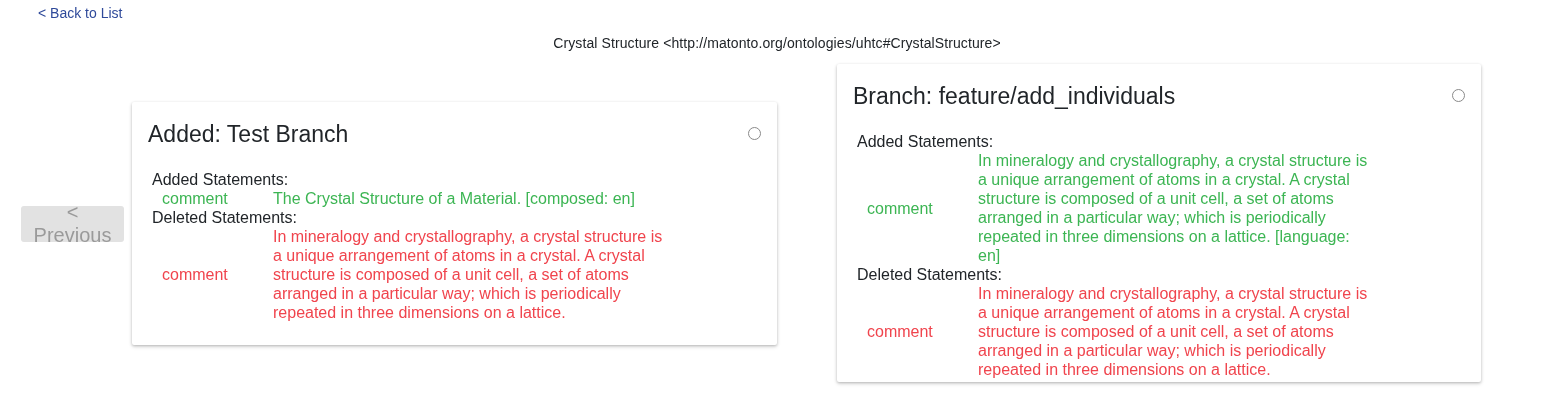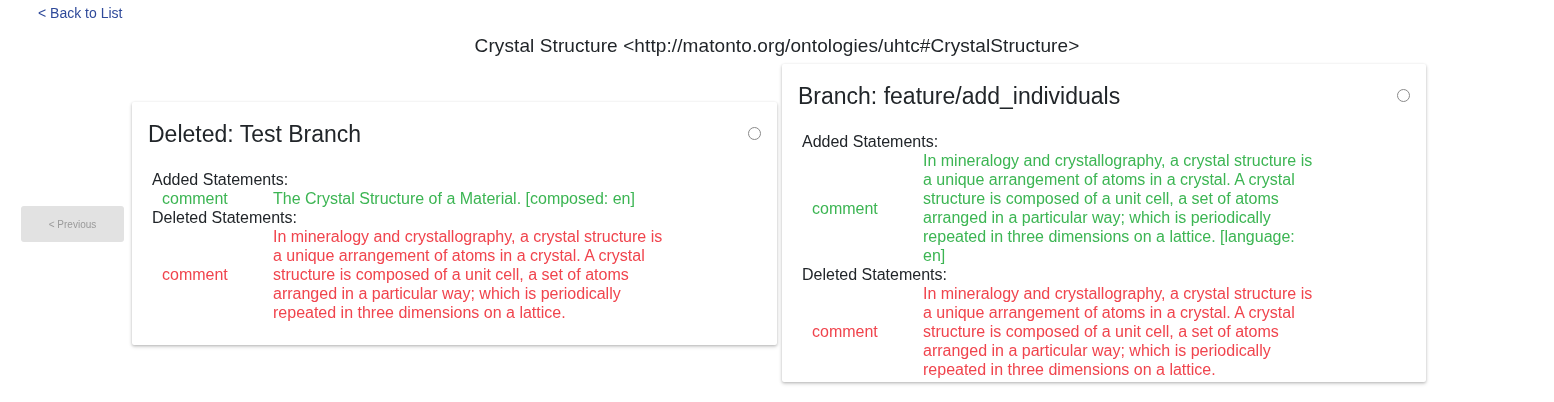--- a/index.html
+++ b/index.html
@@ -21,50 +21,50 @@
     color: #2f4a9a;
     text-decoration: none;
     cursor: pointer;
   }
   .entity-title {
     position: absolute;
     left: 0;
     width: 1554px;
     top: 35px;
     text-align: center;
-    font-size: 19px;
+    font-size: 14px;
     color: #212529;
     letter-spacing: 0.1px;
   }
   .nav-btn {
     position: absolute;
     top: 206px;
     height: 36px;
     background: #e2e2e2;
     border: none;
     border-radius: 3px;
     color: #9a9a9a;
-    font-size: 10px;
+    font-size: 20px;
     font-family: "Liberation Sans", sans-serif;
     display: flex;
     align-items: center;
     justify-content: center;
     box-sizing: border-box;
   }
   .prev-btn { left: 21px; width: 103px; }
   .next-btn { left: 1445px; width: 88px; }
   .card {
     position: absolute;
     background: #ffffff;
     box-shadow: 0 1px 3px rgba(0,0,0,0.22), 0 2px 4px rgba(0,0,0,0.10);
     border-radius: 2px;
     box-sizing: border-box;
   }
   .card-left { left: 132px; top: 102px; width: 645px; height: 243px; }
-  .card-right { left: 782px; top: 64px; width: 644px; height: 318px; }
+  .card-right { left: 837px; top: 64px; width: 644px; height: 318px; }
   .card-title {
     position: absolute;
     left: 16px;
     font-size: 23px;
     color: #212529;
     font-weight: normal;
   }
   .card-left .card-title { top: 19px; }
   .card-right .card-title { top: 19px; }
   .radio {
@@ -108,21 +108,21 @@
 
 <div class="page">
 
   <a class="back-link">&lt; Back to List</a>
 
   <div class="entity-title">Crystal Structure &lt;http://matonto.org/ontologies/uhtc#CrystalStructure&gt;</div>
 
   <button class="nav-btn prev-btn">&lt; Previous</button>
 
   <div class="card card-left">
-    <div class="card-title">Deleted: Test Branch</div>
+    <div class="card-title">Added: Test Branch</div>
     <span class="radio"></span>
     <div class="changes">
       <div class="section-label">Added Statements:</div>
       <div class="stmt-row added">
         <div class="stmt-pred">comment</div>
         <div class="stmt-obj">The Crystal Structure of a Material. [composed: en]</div>
       </div>
       <div class="section-label">Deleted Statements:</div>
       <div class="stmt-row deleted">
         <div class="stmt-pred">comment</div>

